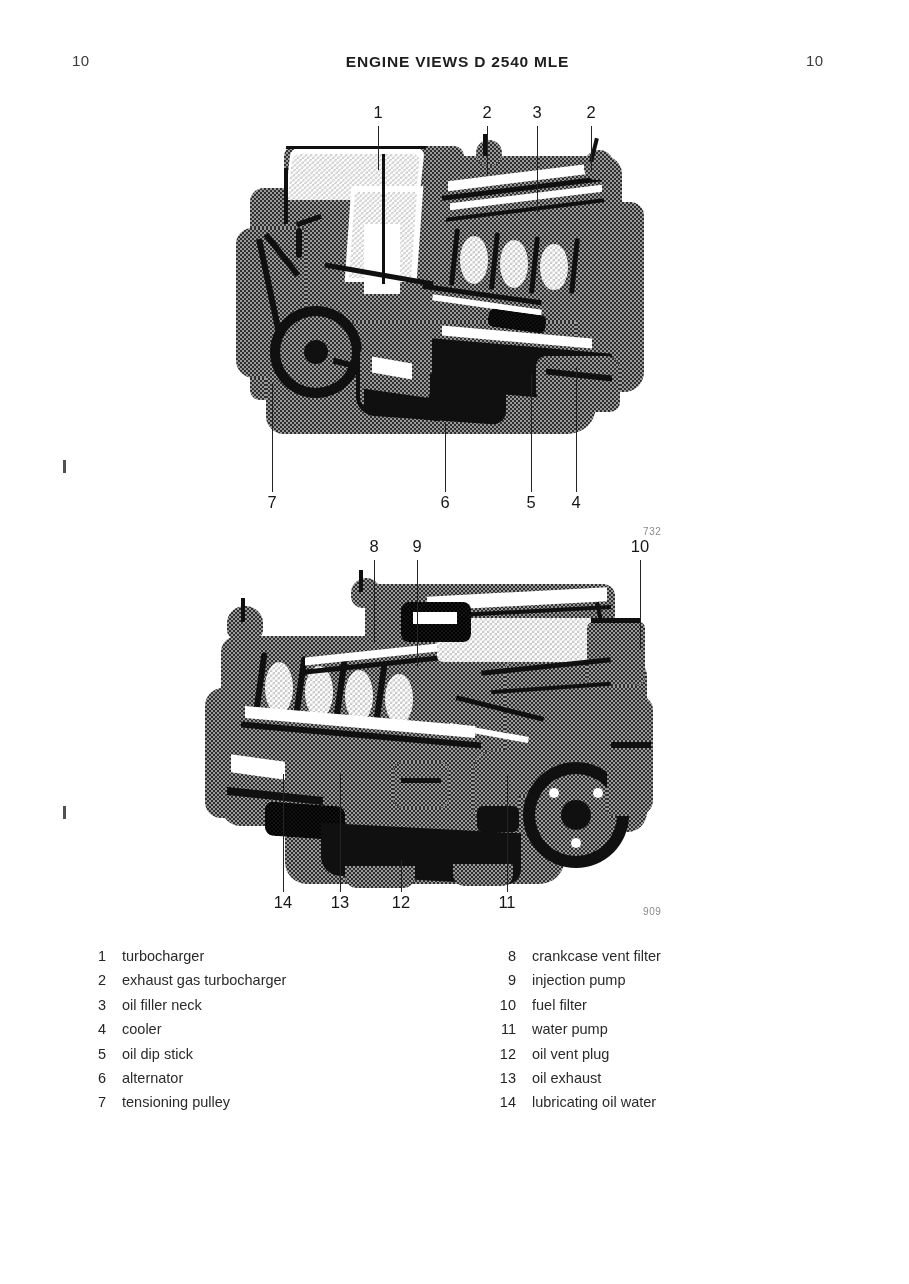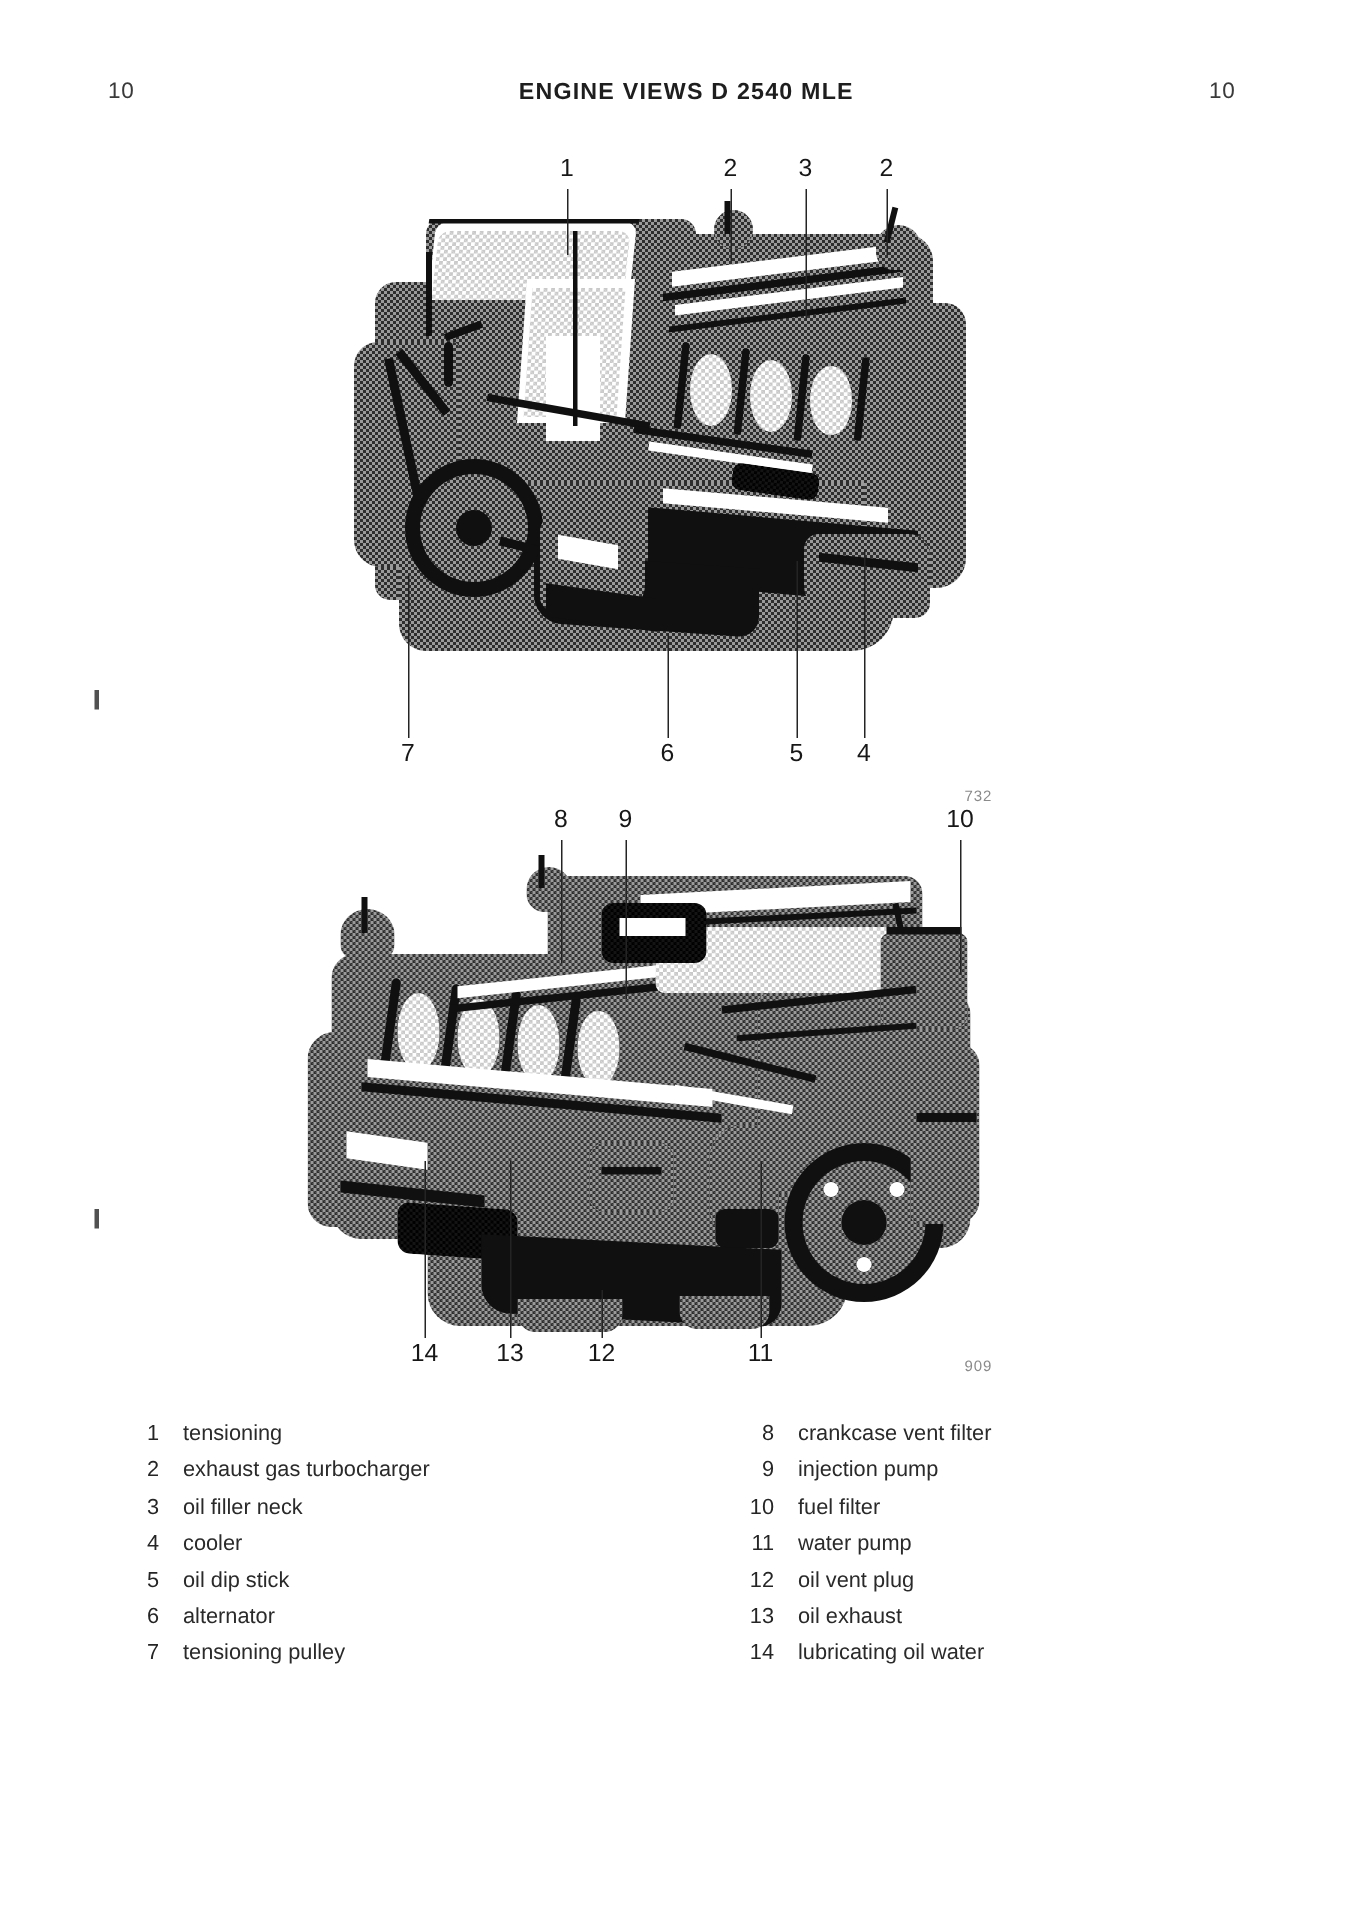--- a/index.html
+++ b/index.html
@@ -381,21 +381,21 @@
     <div class="callout" style="left:507px; top:364px;">11</div>
 
     <div class="fig-ref" style="left:643px; top:376px;">909</div>
   </div>
 
   <div class="legend">
 
     <div class="legend-col left" id="legend-left">
         <div class="legend-row">
           <span class="legend-num">1</span>
-          <span class="legend-label">tensioning</span>
+          <span class="legend-label">turbocharger</span>
         </div>
         <div class="legend-row">
           <span class="legend-num">2</span>
           <span class="legend-label">exhaust gas turbocharger</span>
         </div>
         <div class="legend-row">
           <span class="legend-num">3</span>
           <span class="legend-label">oil filler neck</span>
         </div>
         <div class="legend-row">

